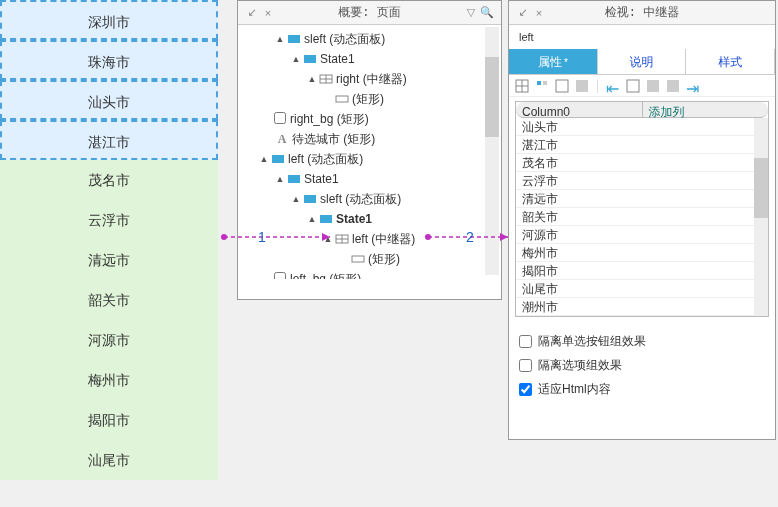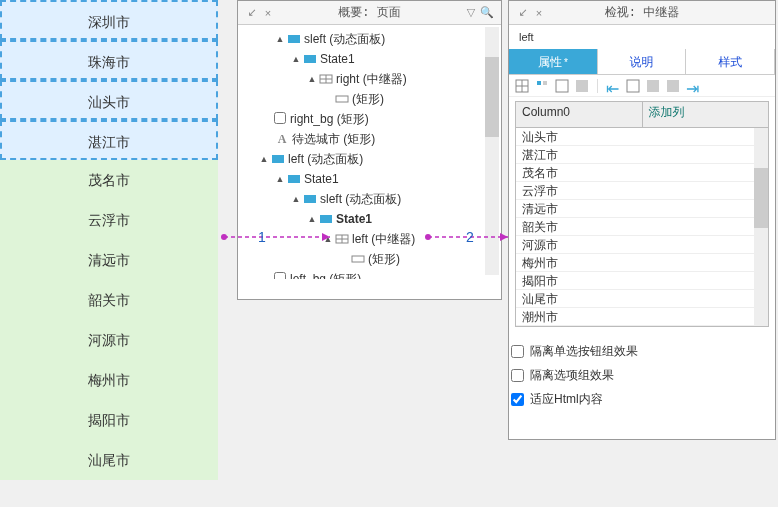--- a/index.html
+++ b/index.html
@@ -39,29 +39,29 @@
 .inspect .name { padding: 6px 10px; font-size: 11px; color: #333; }
 .tabs { display: flex; height: 26px; border-bottom: 1px solid #ccc; }
 .tab { flex: 1; text-align: center; font-size: 12px; line-height: 26px; color: #1d4ed8; border-right: 1px solid #ccc; cursor: pointer; position: relative; }
 .tab.active { background: #3aa8d8; color: #fff; }
 .tab .star { color: #fff; font-size: 10px; margin-left: 2px; }
 .toolbar { height: 22px; display: flex; align-items: center; padding: 0 6px; gap: 6px; border-bottom: 1px solid #eee; }
 .toolbar .tb { width: 14px; height: 14px; display: inline-block; }
 .toolbar .sep { width: 1px; height: 14px; background: #ddd; margin: 0 2px; }
 
 .grid { margin: 4px 6px; border: 1px solid #bbb; position: relative; }
-.grid-header { display: flex; height: 26px; background: #eee; border-bottom: 1px solid #bbb; }
+.grid-header { display: flex; height: 16px; background: #eee; border-bottom: 1px solid #bbb; border-radius: 8px; }
 .grid-header .col { flex: 1; padding: 0 6px; font-size: 12px; line-height: 20px; border-right: 1px solid #bbb; color: #333; }
 .grid-header .col:last-child { color: #0f766e; border-right: none; }
 .grid-body { height: 198px; overflow: hidden; position: relative; }
 .grid-row { height: 18px; line-height: 18px; font-size: 12px; padding: 0 6px; border-bottom: 1px solid #eee; color: #333; }
 .grid-scroll { position: absolute; right: 0; top: 0; width: 14px; height: 198px; background: #eee; }
 .grid-thumb { position: absolute; top: 40px; width: 14px; height: 60px; background: #ccc; }
 
-.checks { padding: 8px 2px; font-size: 12px; color: #333; }
+.checks { padding: 8px 10px; font-size: 12px; color: #333; }
 .check-row { display: flex; align-items: center; height: 24px; gap: 6px; }
 .check-row input { width: 13px; height: 13px; }
 
 
 .annot { position: absolute; pointer-events: none; }
 .dashed { stroke: #c030c0; stroke-width: 1.5; stroke-dasharray: 4 3; fill: none; }
 .dot { fill: #c030c0; }
 .num { fill: #2060c0; font-size: 14px; }
 </style>
 </head>

